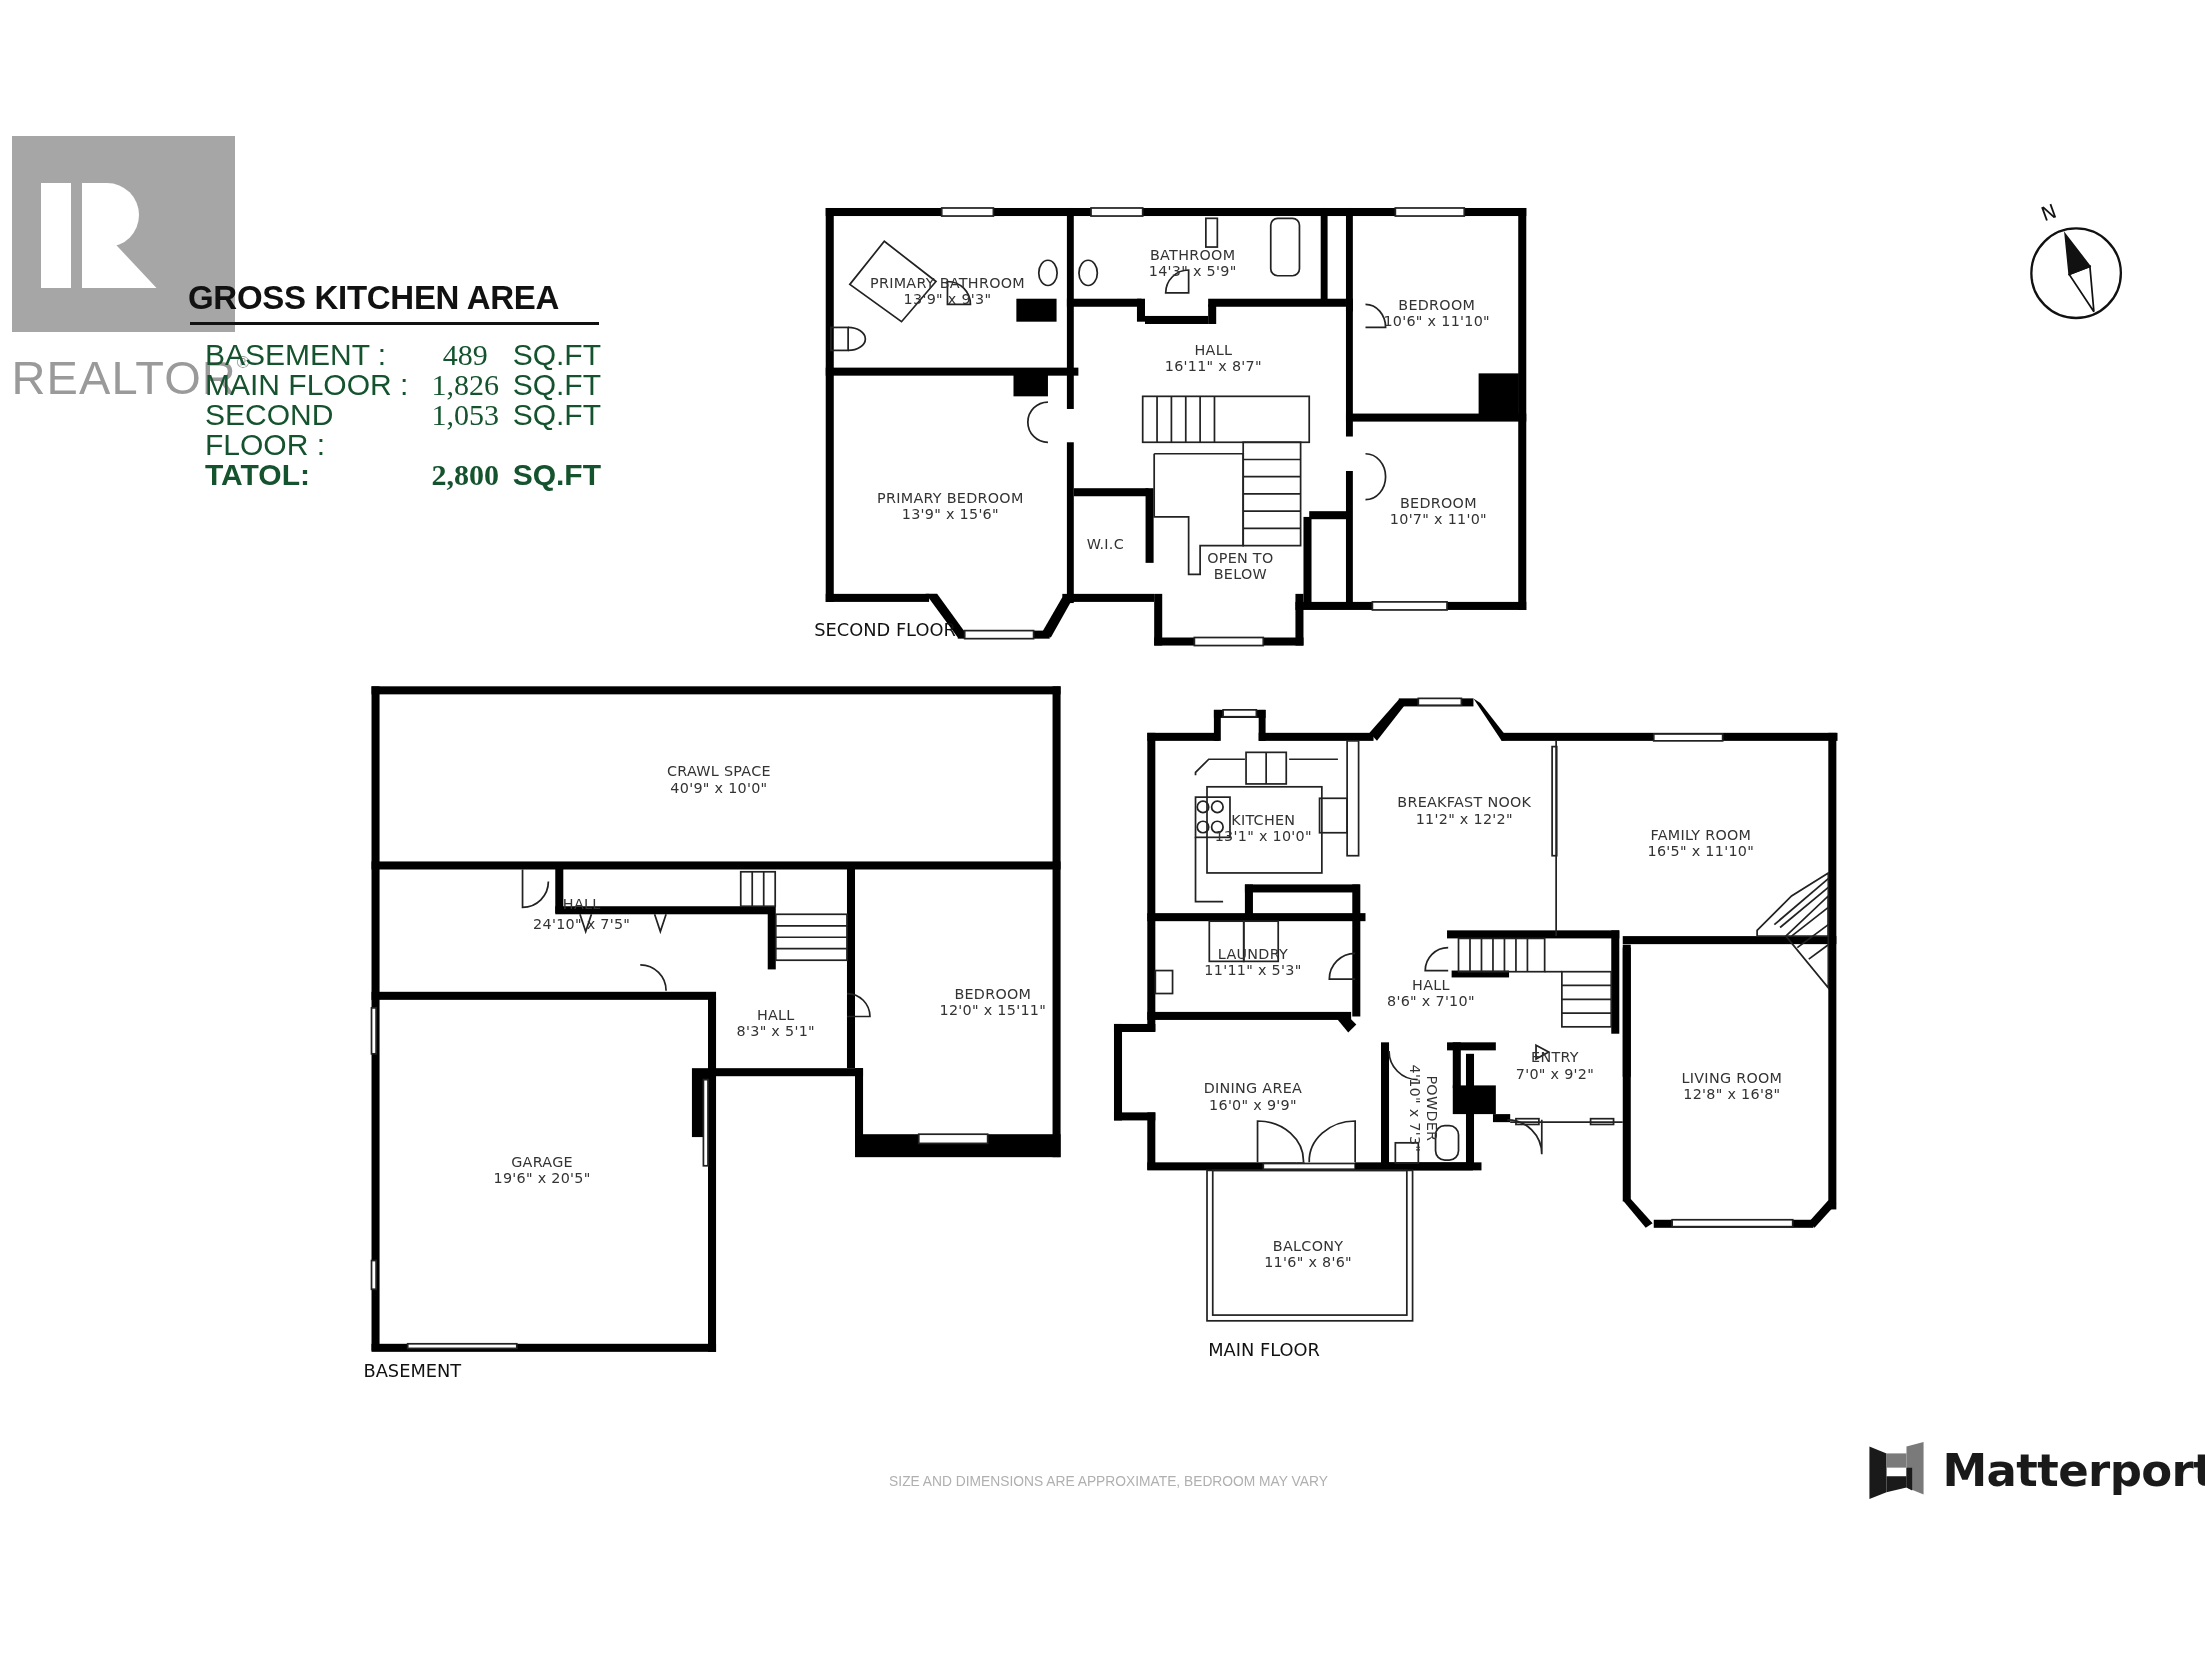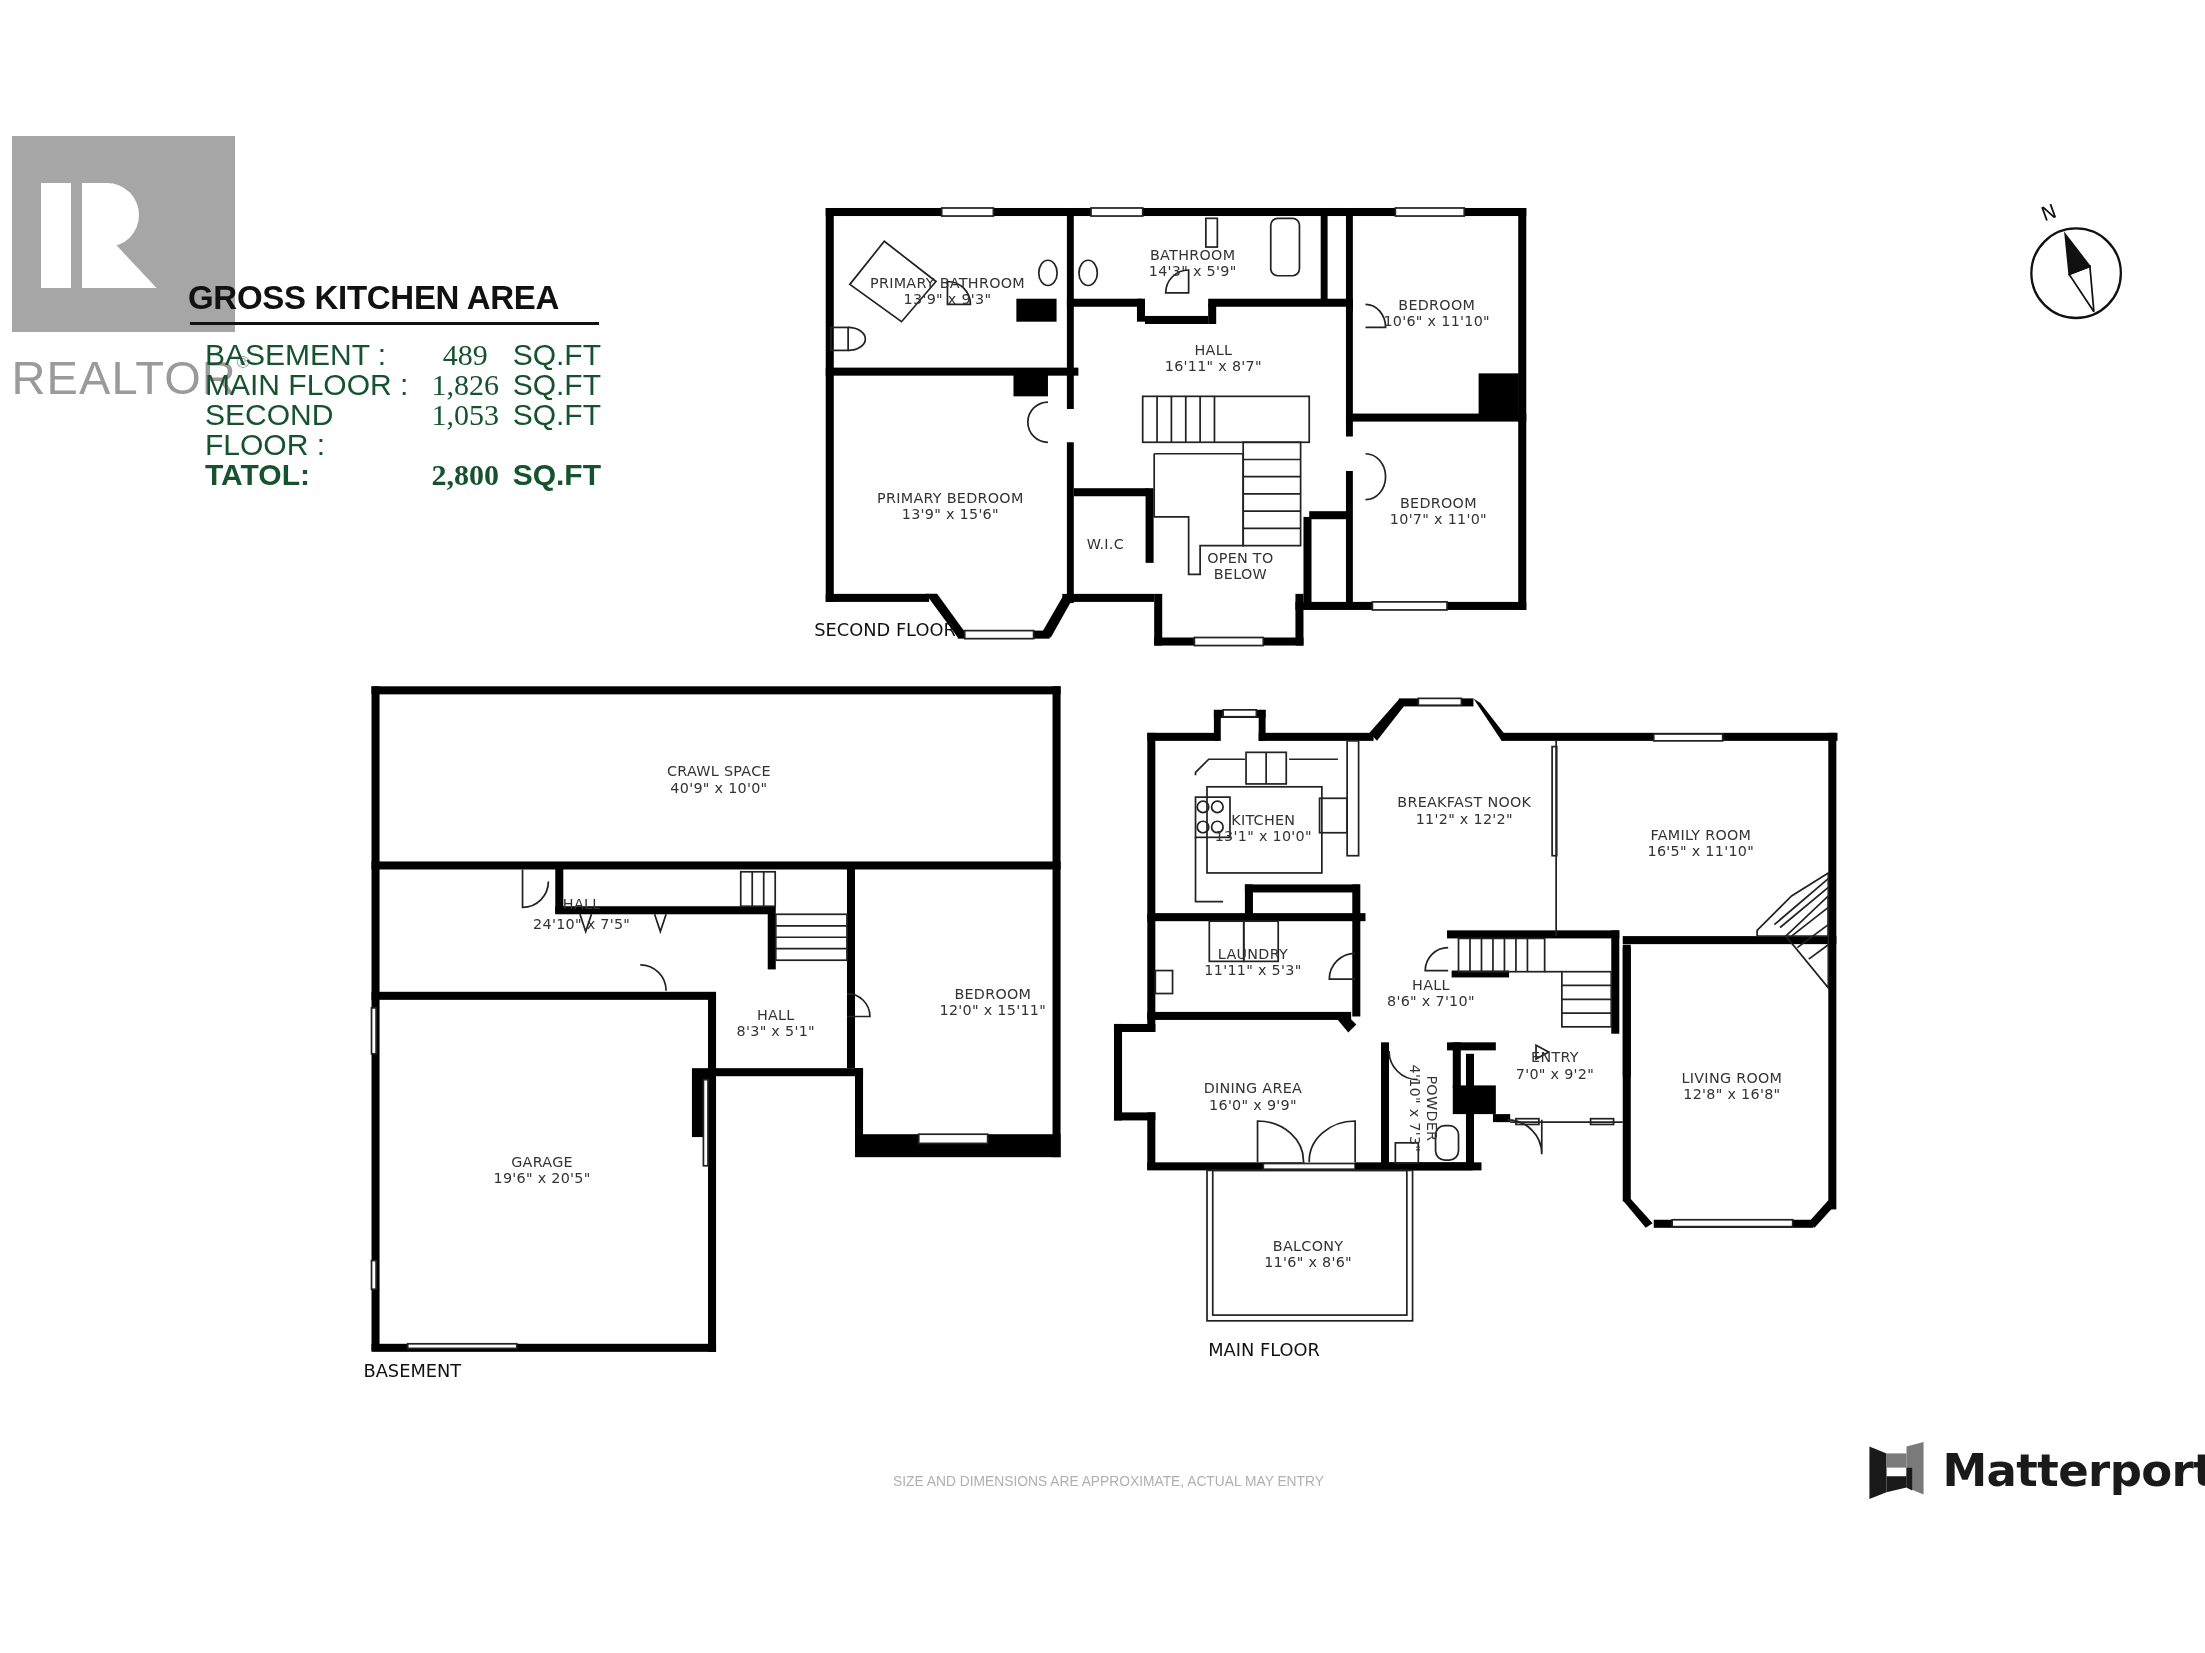--- a/index.html
+++ b/index.html
@@ -365,21 +365,21 @@
     <text class="room-label" transform="translate(2455,1930) rotate(90)">4'10" x 7'3"</text>
     <text class="room-label" x="2708" y="1850">ENTRY</text>
     <text class="room-label" x="2708" y="1878">7'0" x 9'2"</text>
     <text class="room-label" x="3016" y="1886">LIVING ROOM</text>
     <text class="room-label" x="3016" y="1914">12'8" x 16'8"</text>
     <text class="room-label" x="2278" y="2178">BALCONY</text>
     <text class="room-label" x="2278" y="2206">11'6" x 8'6"</text>
   </g>
 </svg>
 
-<div id="disclaimer" class="abs">SIZE AND DIMENSIONS ARE APPROXIMATE, ACTUAL MAY ENTRY</div>
+<div id="disclaimer" class="abs">SIZE AND DIMENSIONS ARE APPROXIMATE, BEDROOM MAY VARY</div>
 
 <div id="matterport" class="abs">
   <svg class="mlogo" viewBox="0 0 95 100">
     <polygon points="0,8 30,20 30,88 0,100" fill="#1a1a1a"></polygon>
     <polygon points="30,20 65,20 65,45 30,45" fill="#7a7a7a"></polygon>
     <polygon points="65,8 95,0 95,92 65,80" fill="#7a7a7a"></polygon>
     <polygon points="30,60 65,60 65,80 30,88" fill="#1a1a1a"></polygon>
     <polygon points="65,45 75,45 75,85 65,80" fill="#1a1a1a"></polygon>
   </svg>
   <span class="mtext">Matterport</span>

